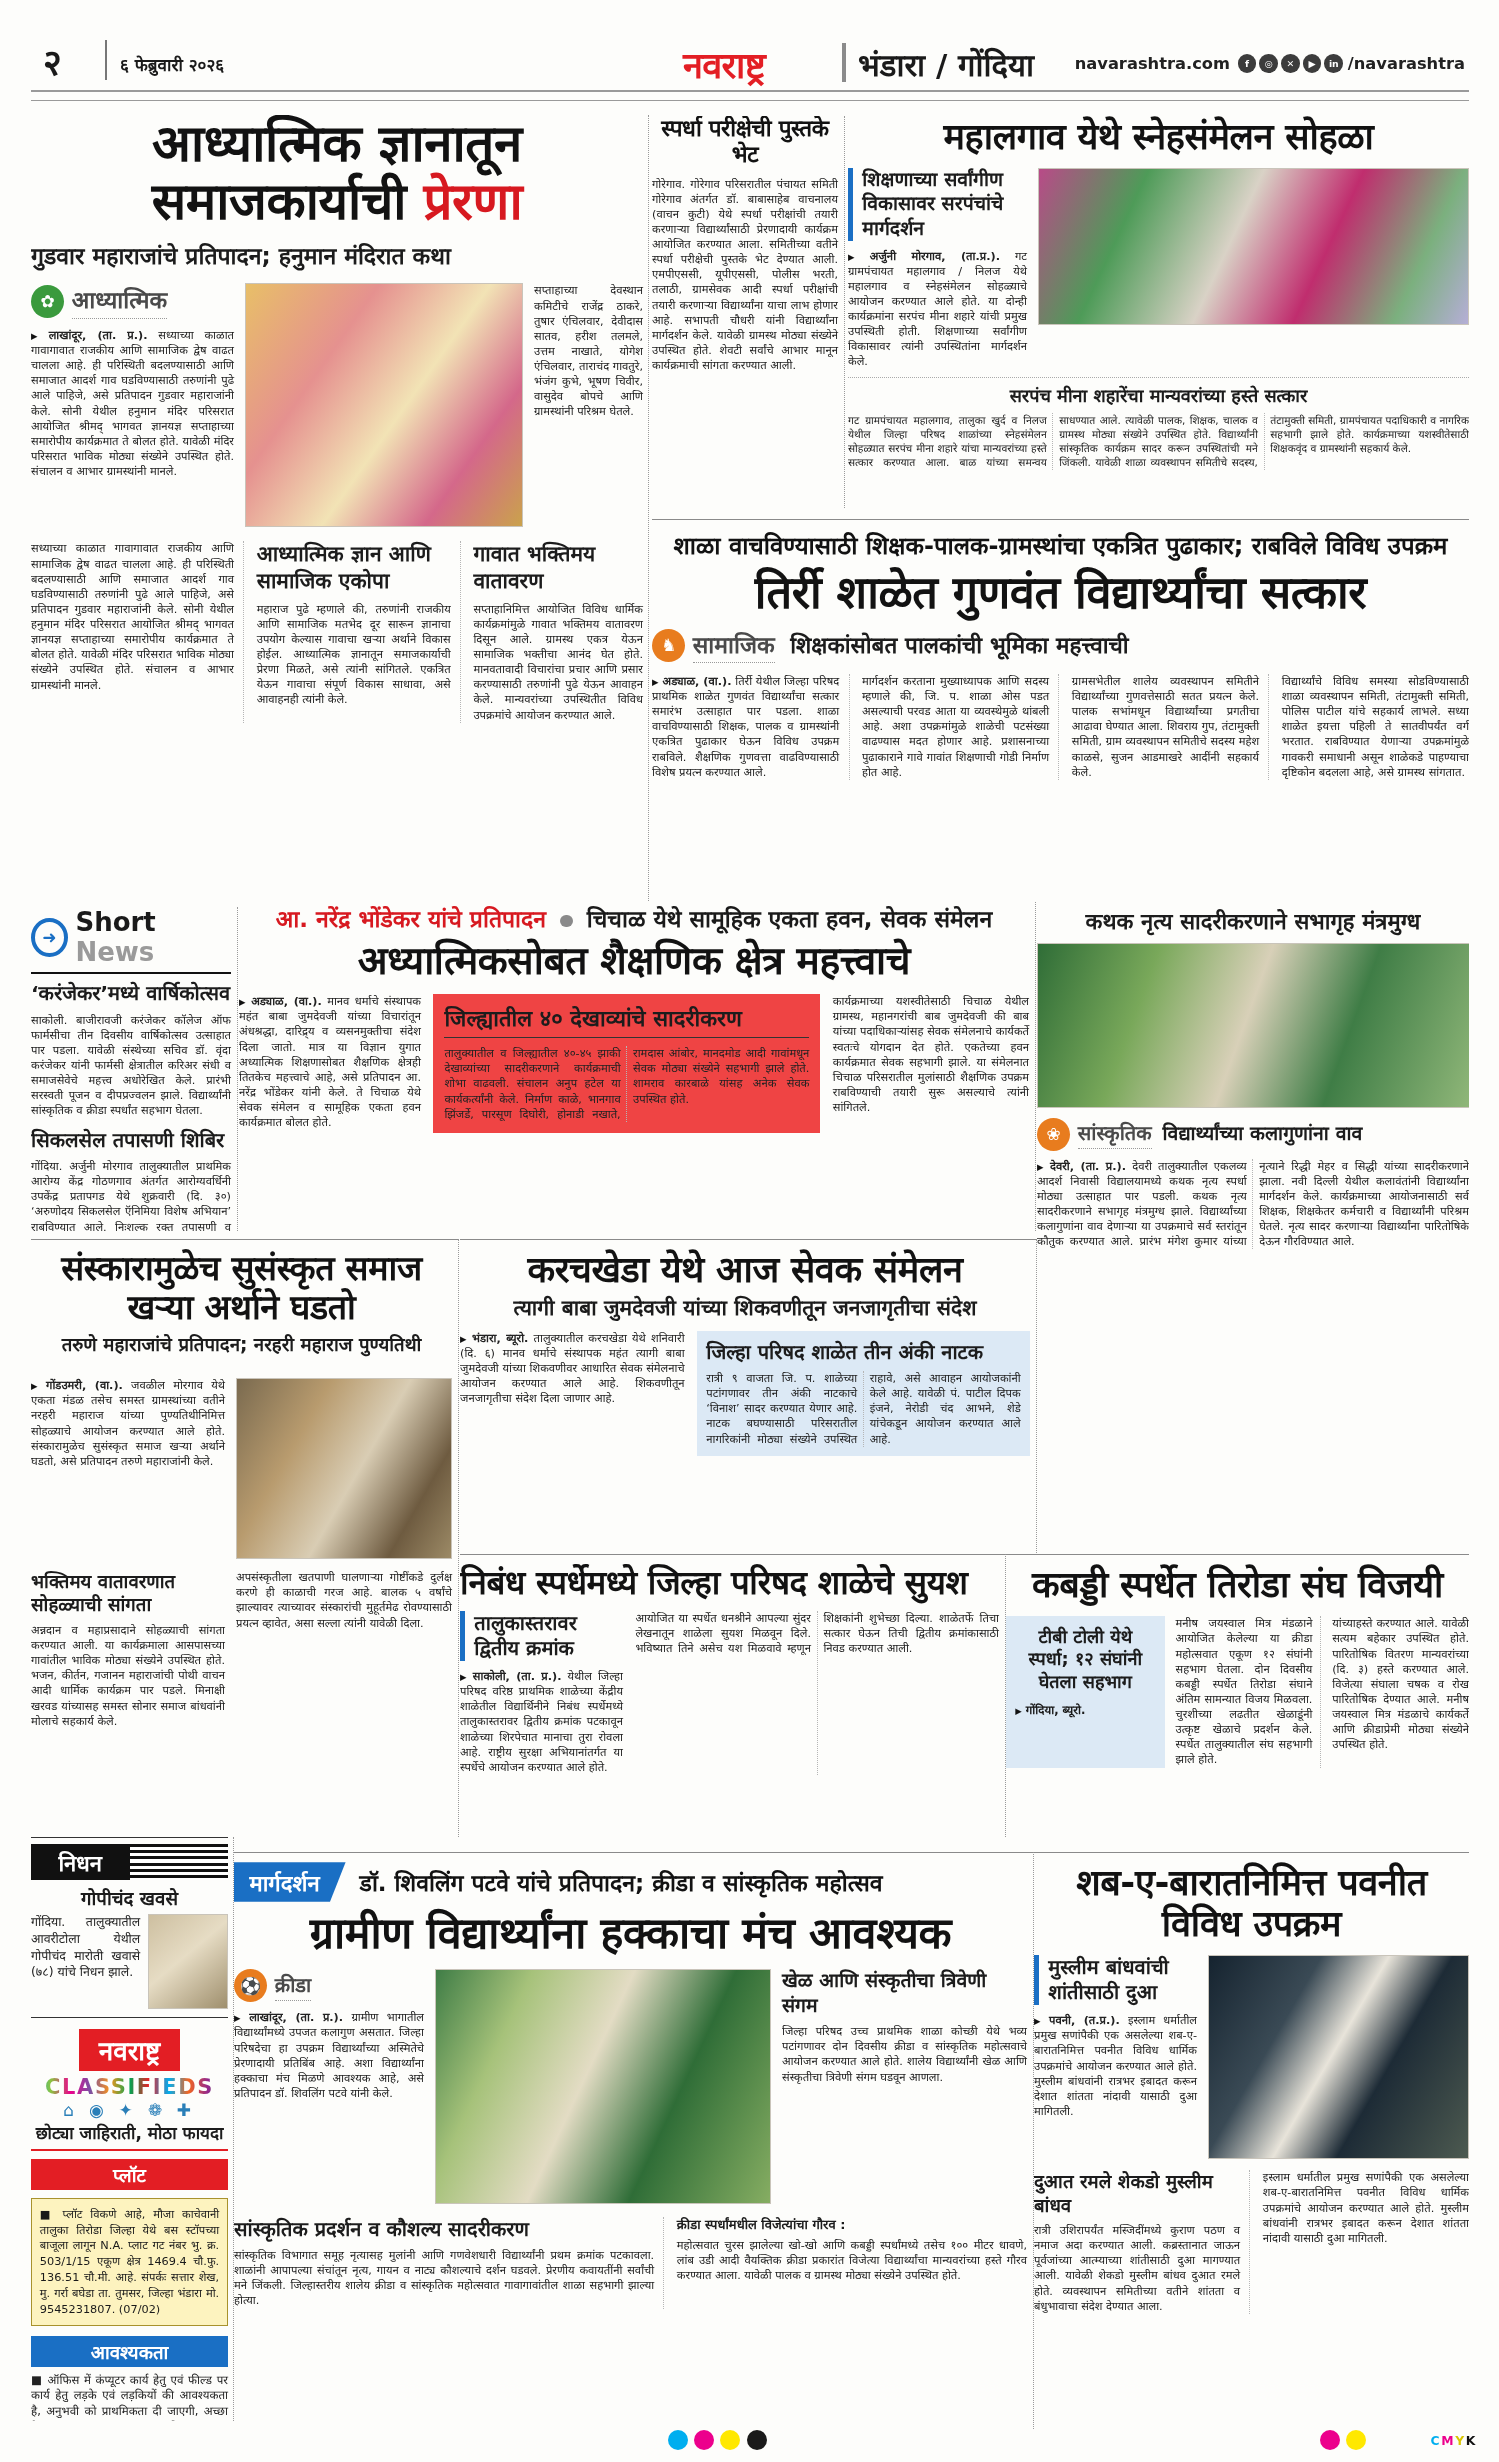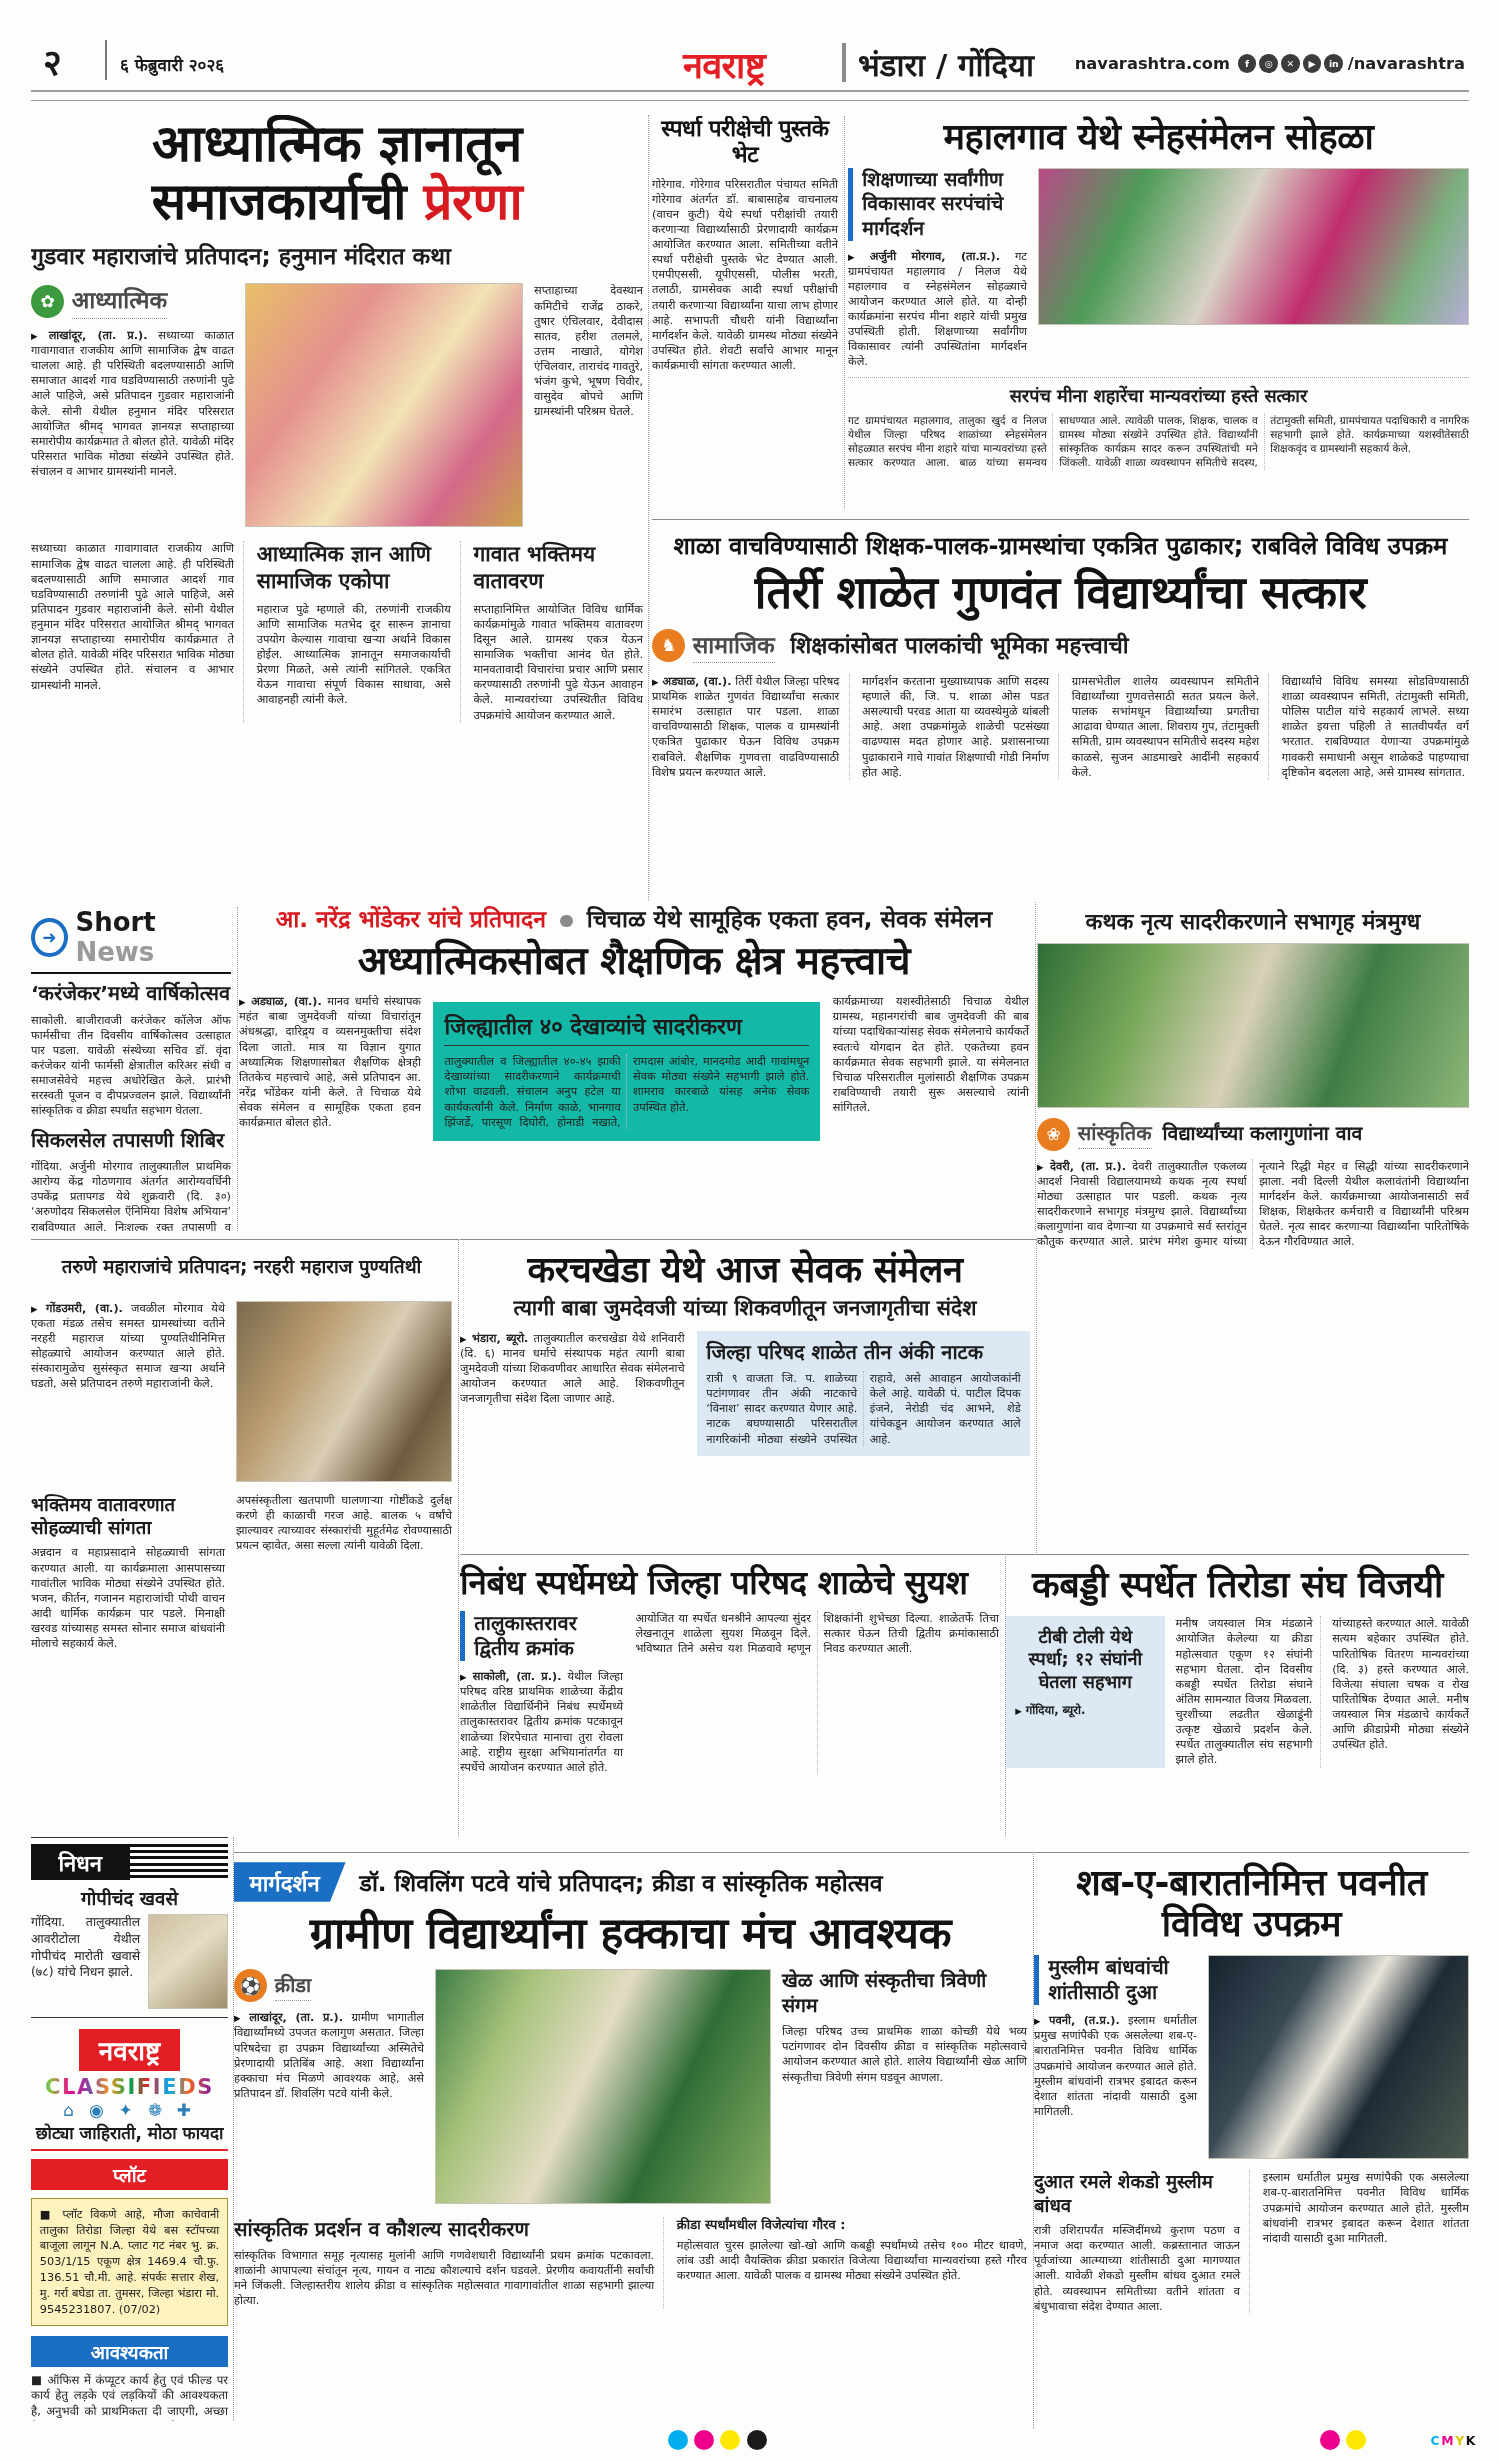--- a/index.html
+++ b/index.html
@@ -15,21 +15,21 @@
   .cols3{column-count:3;column-gap:12.4px;column-rule:0.8px dotted #b5b5b5;}
   .byline{font-weight:bold;}
   .byline::before{content:"\25B6";font-size:8.5px;margin-right:3.9px;color:#111;}
   .badge{display:flex;align-items:center;gap:7.8px;}
   .badge .ic{width:33px;height:33px;border-radius:50%;display:flex;align-items:center;justify-content:center;color:#fff;font-size:17px;flex:0 0 auto;}
   .badge .bt{font-size:23px;font-weight:bold;color:#4a4a4a;border-bottom:1.6px dotted #999;padding-bottom:2.3px;}
   .photo{border:0.8px solid #c9c4ba;}
   .bluebar{border-left:5.4px solid #1a6fc4;padding-left:9.3px;}
   .rule-t{border-top:1.6px solid #8a8a8a;}
   .dotsep{border-right:0.8px dotted #9a9a9a;}
-  .cream{background:#14b8a6;margin-top:8px;}
+  .cream{background:#ef4444;}
   .lblue{background:#dce9f5;}
   .cmyk i{display:inline-block;width:20px;height:20px;border-radius:50%;margin-right:6.2px;}
   .c1{background:#00aeef}.c2{background:#ec008c}.c3{background:#ffe800}.c4{background:#1a1a1a}
   .socials span{display:inline-flex;align-items:center;justify-content:center;width:18.6px;height:18.6px;border-radius:50%;background:#3c3c3c;color:#fff;font-size:9.3px;margin-left:3.1px;font-weight:bold;}
   .classword{font-weight:bold;font-size:21px;letter-spacing:1.6px;background:linear-gradient(90deg,#00a0e3,#8bc53f,#ec008c,#7b4fa5,#f7941d,#00a651,#ed1c24,#00aeef,#f26522,#92278f,#39b54a);-webkit-background-clip:text;background-clip:text;color:transparent;}
   .adbox{background:#fdf3bf;border:1.2px solid #a8922d;padding:7.8px;font-size:11.3px;line-height:1.4;text-align:justify;}
   .catbadge{color:#fff;font-weight:bold;font-size:18.6px;text-align:center;padding:3.1px 0;}
 </style>
 </head>
 <body>
@@ -177,20 +177,21 @@
       <div class="sub" style="font-size:19.4px;">विद्यार्थ्यांच्या कलागुणांना वाव</div>
     </div>
     <div class="body cols2" style="margin-top:7.8px;">
       <span class="byline">देवरी, (ता. प्र.).</span>
       <span>देवरी तालुक्यातील एकलव्य आदर्श निवासी विद्यालयामध्ये कथक नृत्य स्पर्धा मोठ्या उत्साहात पार पडली. कथक नृत्य सादरीकरणाने सभागृह मंत्रमुग्ध झाले. विद्यार्थ्यांच्या कलागुणांना वाव देणाऱ्या या उपक्रमाचे सर्व स्तरांतून कौतुक करण्यात आले.</span>
       <span>प्रारंभ मंगेश कुमार यांच्या नृत्याने रिद्धी मेहर व सिद्धी यांच्या सादरीकरणाने झाला. नवी दिल्ली येथील कलावंतांनी विद्यार्थ्यांना मार्गदर्शन केले. कार्यक्रमाच्या आयोजनासाठी सर्व शिक्षक, शिक्षकेतर कर्मचारी व विद्यार्थ्यांनी परिश्रम घेतले. नृत्य सादर करणाऱ्या विद्यार्थ्यांना पारितोषिके देऊन गौरविण्यात आले.</span>
     </div>
   </div>
 
   <div class="art rule-t dotsep" style="left:31px;top:1239px;width:421px;height:588px;padding-top:9.3px;padding-right:6.2px;">
+    <div class="hl" style="font-size:34px;text-align:center;">संस्कारामुळेच सुसंस्कृत समाज खऱ्या अर्थाने घडतो</div>
     <div class="sub" style="font-size:18.6px;text-align:center;margin-top:6.2px;">तरुणे महाराजांचे प्रतिपादन; नरहरी महाराज पुण्यतिथी</div>
     <div style="display:flex;gap:11px;margin-top:22px;">
       <div class="body" style="width:194px;flex:0 0 auto;">
         <span class="byline">गोंडउमरी, (वा.).</span>
         <span>जवळील मोरगाव येथे एकता मंडळ तसेच समस्त ग्रामस्थांच्या वतीने नरहरी महाराज यांच्या पुण्यतिथीनिमित्त सोहळ्याचे आयोजन करण्यात आले होते. संस्कारामुळेच सुसंस्कृत समाज खऱ्या अर्थाने घडतो, असे प्रतिपादन तरुणे महाराजांनी केले.</span>
       </div>
       <div class="photo" style="flex:1;height:179px;background:linear-gradient(120deg,#7a6a4f 0%,#b89b6e 30%,#d9cdb4 55%,#6e5b40 80%,#9c8a66 100%);"></div>
     </div>
     <div style="display:flex;gap:11px;margin-top:11px;">
       <div style="width:194px;flex:0 0 auto;">

